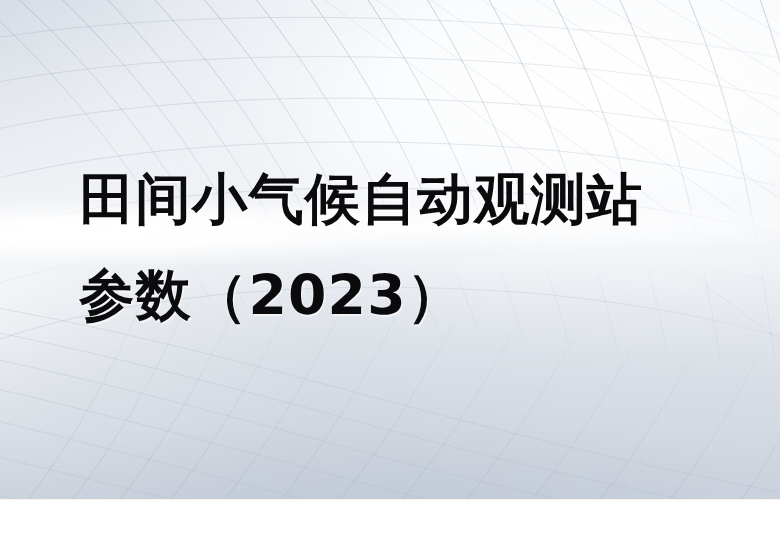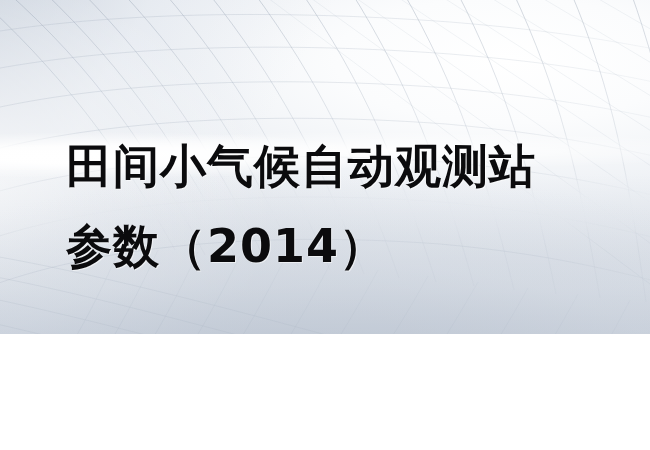--- a/index.html
+++ b/index.html
@@ -4,21 +4,21 @@
 <title>田间小气候自动观测站参数（2023）</title>
 <style>
   html, body {
     margin: 0;
     padding: 0;
     background: #ffffff;
   }
   #stage {
     position: relative;
     width: 650px;
-    height: 334px;
+    height: 416px;
     overflow: hidden;
     background: #b91c1c;
     font-family: "Liberation Sans", "DejaVu Sans", sans-serif;
   }
 
   
   .bg-layer {
     position: absolute;
     inset: 0;
     width: 100%;
@@ -200,16 +200,16 @@
       </g>
     </svg>
   </div>
 
   <div class="bg-layer" id="bg-vignette"></div>
   <div class="bg-layer" id="bg-swoosh"></div>
   <div class="bg-layer" id="bg-swoosh2"></div>
 
   <div id="title-block">
     <div class="title-line">田间小气候自动观测站</div>
-    <div class="title-line">参数（2014）</div>
+    <div class="title-line">参数（2023）</div>
   </div>
 
 </div>
 
 </body></html>

